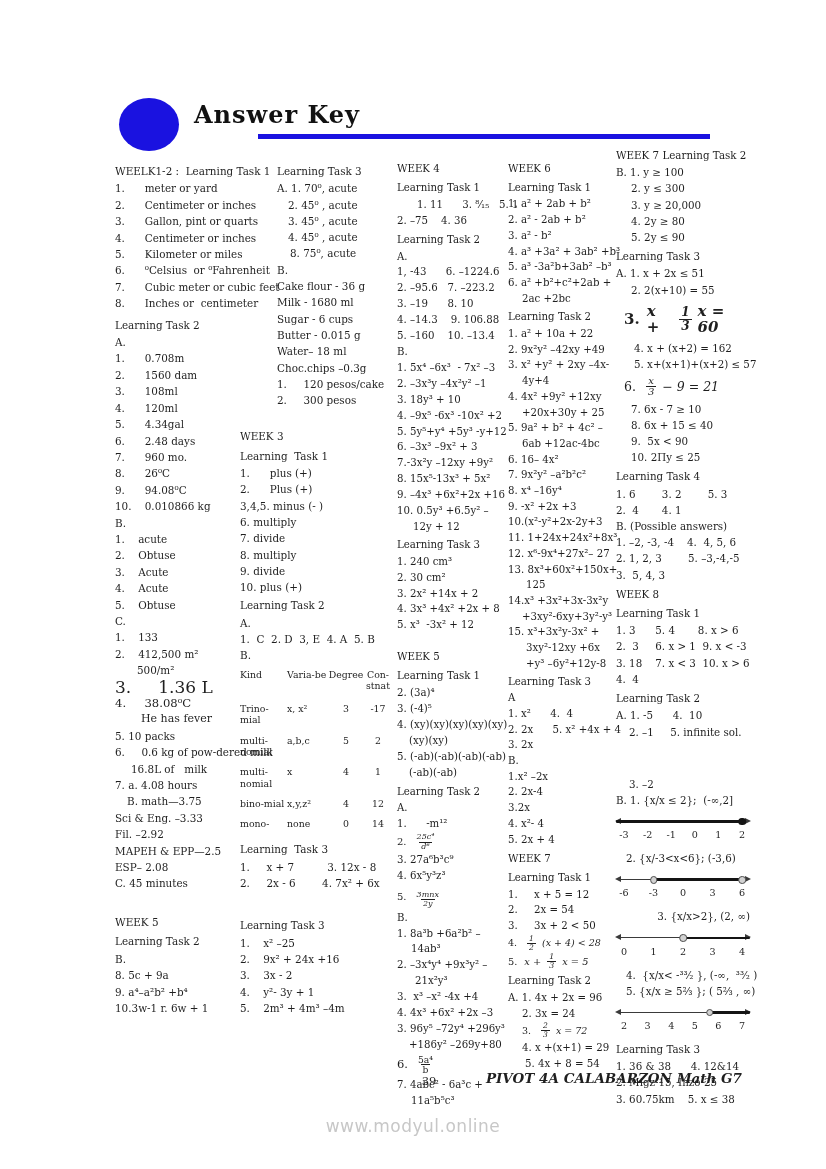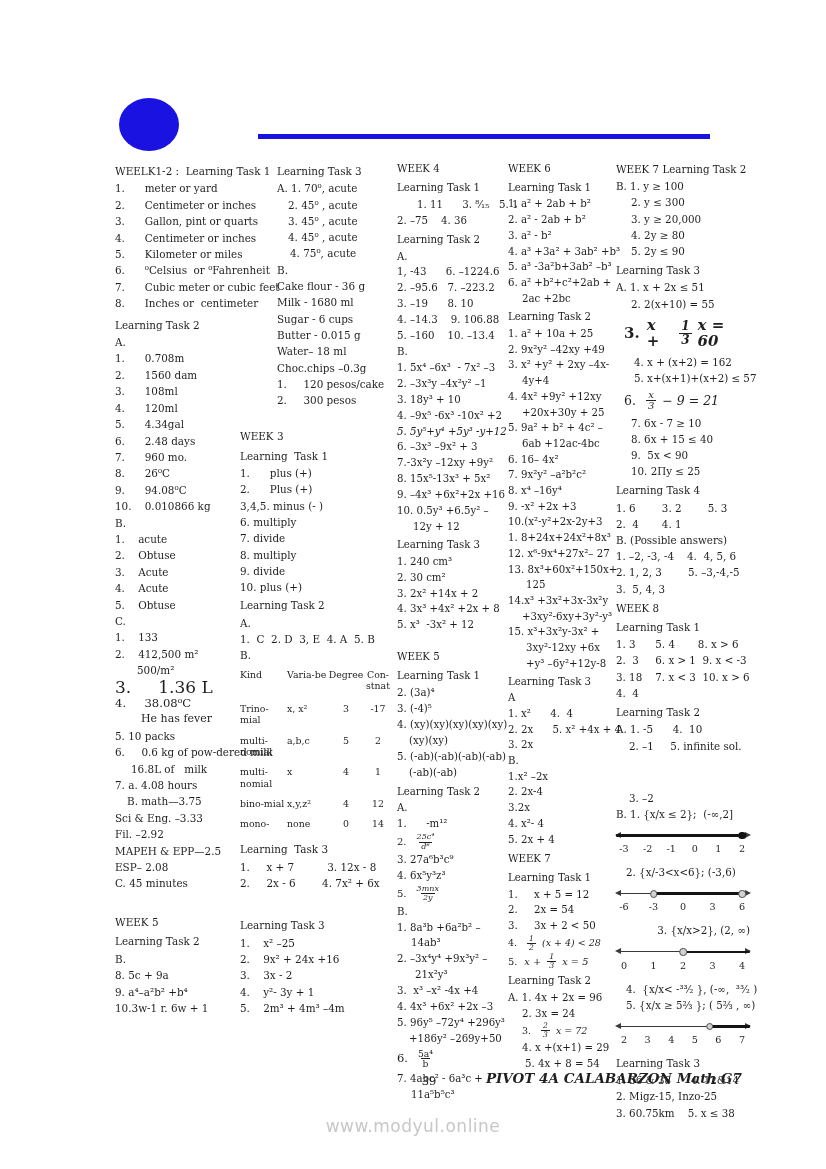--- a/index.html
+++ b/index.html
@@ -47,20 +47,21 @@
   .edition{position:absolute;left:440px;top:1070px;width:302px;text-align:right;font-size:13.5px;
            font-weight:700;font-style:italic;}
   .watermark{position:absolute;left:0;top:1116px;width:826px;text-align:center;font-size:17px;
              font-family:"DejaVu Sans",sans-serif;color:var(--wm,#c7c7c7);letter-spacing:0.5px;}
 </style>
 </head>
 <body>
 
 <div class="page" style="--accent: #1a12e0; --wm: #c7c7c7; --text: #1f1f1f;">
   <div class="hdr-circle"></div>
+  <div class="hdr-title">Answer Key</div>
   <div class="hdr-bar"></div>
   <div>
       <div class="column" style="left: 115px; top: 160px; width: 160px; font-size: 10.4px; line-height: 16.4px;">
         <div class="ln hd" style="white-space: pre;">WEELK1-2 :  Learning Task 1</div>
         <div class="ln">1.      meter or yard</div>
         <div class="ln">2.      Centimeter or inches</div>
         <div class="ln">3.      Gallon, pint or quarts</div>
         <div class="ln">4.      Centimeter or inches</div>
         <div class="ln">5.      Kilometer or miles</div>
         <div class="ln" style="white-space: pre;">6.      ⁰Celsius  or ⁰Fahrenheit</div>
@@ -107,21 +108,21 @@
         <div class="ln">8. 5c + 9a</div>
         <div class="ln">9. a⁴–a²b² +b⁴</div>
         <div class="ln" style="white-space: pre;">10.3w-1 r. 6w + 1</div>
       </div>
       <div class="column" style="left: 240px; top: 160px; width: 152px; font-size: 10.4px; line-height: 16.3px;">
         <div class="ln hd" style="padding-left: 37px;">Learning Task 3</div>
         <div class="ln" style="padding-left: 37px;">A. 1. 70⁰, acute</div>
         <div class="ln" style="padding-left: 48px;">2. 45⁰ , acute</div>
         <div class="ln" style="padding-left: 48px;">3. 45⁰ , acute</div>
         <div class="ln" style="padding-left: 48px;">4. 45⁰ , acute</div>
-        <div class="ln" style="padding-left: 50px;">4. 75⁰, acute</div>
+        <div class="ln" style="padding-left: 50px;">8. 75⁰, acute</div>
         <div class="ln" style="padding-left: 37px;">B.</div>
         <div class="ln" style="padding-left: 37px;">Cake flour - 36 g</div>
         <div class="ln" style="padding-left: 37px;">Milk - 1680 ml</div>
         <div class="ln" style="padding-left: 37px;">Sugar - 6 cups</div>
         <div class="ln" style="padding-left: 37px;">Butter - 0.015 g</div>
         <div class="ln" style="padding-left: 37px;">Water– 18 ml</div>
         <div class="ln" style="padding-left: 37px;">Choc.chips –0.3g</div>
         <div class="ln" style="padding-left: 37px; white-space: pre;">1.     120 pesos/cake</div>
         <div class="ln" style="padding-left: 37px;">2.     300 pesos</div>
         <div class="ln hd" style="margin-top: 20px;">WEEK 3</div>
@@ -184,21 +185,21 @@
         <div class="ln" style="white-space: pre;">1, -43      6. –1224.6</div>
         <div class="ln" style="white-space: pre;">2. –95.6   7. –223.2</div>
         <div class="ln" style="white-space: pre;">3. –19      8. 10</div>
         <div class="ln" style="white-space: pre;">4. –14.3    9. 106.88</div>
         <div class="ln" style="white-space: pre;">5. –160    10. –13.4</div>
         <div class="ln">B.</div>
         <div class="ln" style="white-space: pre;">1. 5x⁴ –6x³  - 7x² –3</div>
         <div class="ln" style="white-space: pre;">2. –3x³y –4x²y² –1</div>
         <div class="ln">3. 18y³ + 10</div>
         <div class="ln" style="white-space: pre;">4. –9x⁵ -6x³ -10x² +2</div>
-        <div class="ln" style="white-space: pre; font-style: italic;">5. 5y⁵+y⁴ +5y³ -y+12</div>
+        <div class="ln" style="white-space: pre;">5. 5y⁵+y⁴ +5y³ -y+12</div>
         <div class="ln">6. –3x³ –9x² + 3</div>
         <div class="ln" style="white-space: pre;">7.-3x²y –12xy +9y²</div>
         <div class="ln" style="white-space: pre;">8. 15x⁵-13x³ + 5x²</div>
         <div class="ln" style="white-space: pre;">9. –4x³ +6x²+2x +16</div>
         <div class="ln" style="padding-left: 16px; text-indent: -16px;">10. 0.5y³ +6.5y² – 12y + 12</div>
         <div class="ln hd" style="margin-top: 2px;">Learning Task 3</div>
         <div class="ln">1. 240 cm³</div>
         <div class="ln">2. 30 cm²</div>
         <div class="ln">3. 2x² +14x + 2</div>
         <div class="ln" style="white-space: pre;">4. 3x³ +4x² +2x + 8</div>
@@ -208,51 +209,51 @@
         <div class="ln">2. (3a)⁴</div>
         <div class="ln">3. (-4)⁵</div>
         <div class="ln" style="padding-left: 12px; text-indent: -12px;">4. (xy)(xy)(xy)(xy)(xy) (xy)(xy)</div>
         <div class="ln" style="padding-left: 12px; text-indent: -12px;">5. (-ab)(-ab)(-ab)(-ab) (-ab)(-ab)</div>
         <div class="ln hd">Learning Task 2</div>
         <div class="ln">A.</div>
         <div class="ln">1.      -m¹²</div>
         <div class="ln fr-line" style="font-size: 10px;"><span class="lbl">2.</span><span class="frac" style="font-style: italic;"><span class="num">25c⁴</span><span class="den">d⁶</span></span></div>
         <div class="ln">3. 27a⁶b³c⁹</div>
         <div class="ln">4. 6x⁵y³z³</div>
-        <div class="ln fr-line" style="font-size: 10px;"><span class="lbl">5.</span><span class="frac" style="font-style: italic;"><span class="num">3mnx</span><span class="den">2y</span></span></div>
+        <div class="ln fr-line" style="font-size: 10px;"><span class="lbl">5.</span><span class="frac" style="font-style: italic; margin-top: 6px;"><span class="num">3mnx</span><span class="den">2y</span></span></div>
         <div class="ln">B.</div>
         <div class="ln" style="padding-left: 14px; text-indent: -14px;">1. 8a³b +6a²b² – 14ab³</div>
         <div class="ln" style="padding-left: 18px; text-indent: -18px;">2. –3x⁴y⁴ +9x³y² –  21x²y³</div>
         <div class="ln" style="white-space: pre;">3.  x³ –x² -4x +4</div>
         <div class="ln" style="white-space: pre;">4. 4x³ +6x² +2x –3</div>
-        <div class="ln" style="padding-left: 12px; text-indent: -12px;">5. 96y⁵ –72y⁴ +296y³ +186y² –269y+50</div>
+        <div class="ln" style="padding-left: 12px; text-indent: -12px;">3. 96y⁵ –72y⁴ +296y³ +186y² –269y+80</div>
         <div class="ln fr-line" style="font-size: 11.5px; margin-top: 2px; margin-bottom: 2px;"><span class="lbl">6.</span><span class="frac" style="font-style: normal;"><span class="num">5a⁴</span><span class="den">b</span></span></div>
         <div class="ln" style="padding-left: 14px; text-indent: -14px;">7. 4abc² - 6a³c + 11a⁵b⁵c³</div>
       </div>
       <div class="column" style="left: 508px; top: 158px; width: 113px; font-size: 10.2px; line-height: 15.7px;">
         <div class="ln hd">WEEK 6</div>
         <div class="ln hd">Learning Task 1</div>
         <div class="ln" style="white-space: pre;">1. a² + 2ab + b²</div>
         <div class="ln" style="white-space: pre;">2. a² - 2ab + b²</div>
         <div class="ln">3. a² - b²</div>
         <div class="ln" style="white-space: pre;">4. a³ +3a² + 3ab² +b³</div>
         <div class="ln" style="white-space: pre;">5. a³ -3a²b+3ab² –b³</div>
         <div class="ln" style="padding-left: 14px; text-indent: -14px;">6. a² +b²+c²+2ab + 2ac +2bc</div>
         <div class="ln hd">Learning Task 2</div>
-        <div class="ln" style="white-space: pre;">1. a² + 10a + 25</div>
+        <div class="ln" style="white-space: pre;">1. a² + 10a + 22</div>
         <div class="ln" style="white-space: pre;">2. 9x²y² –42xy +49</div>
         <div class="ln" style="padding-left: 14px; text-indent: -14px;">3. x² +y² + 2xy –4x- 4y+4</div>
         <div class="ln" style="padding-left: 14px; text-indent: -14px;">4. 4x² +9y² +12xy +20x+30y + 25</div>
         <div class="ln" style="padding-left: 14px; text-indent: -14px;">5. 9a² + b² + 4c² – 6ab +12ac-4bc</div>
         <div class="ln">6. 16– 4x²</div>
         <div class="ln" style="white-space: pre;">7. 9x²y² –a²b²c²</div>
         <div class="ln">8. x⁴ –16y⁴</div>
         <div class="ln">9. -x² +2x +3</div>
         <div class="ln" style="white-space: pre;">10.(x²-y²+2x-2y+3</div>
-        <div class="ln" style="white-space: pre;">1. 8+24x+24x²+8x³</div>
+        <div class="ln" style="white-space: pre;">11. 1+24x+24x²+8x³</div>
         <div class="ln" style="white-space: pre;">12. x⁶-9x⁴+27x²– 27</div>
         <div class="ln" style="padding-left: 18px; text-indent: -18px;">13. 8x³+60x²+150x+ 125</div>
         <div class="ln" style="padding-left: 14px; text-indent: -14px;">14.x³ +3x²+3x-3x²y +3xy²-6xy+3y²-y³</div>
         <div class="ln" style="padding-left: 18px; text-indent: -18px;">15. x³+3x²y-3x² + 3xy²-12xy +6x +y³ –6y²+12y-8</div>
         <div class="ln hd" style="margin-top: 2px;">Learning Task 3</div>
         <div class="ln">A</div>
         <div class="ln" style="white-space: pre;">1. x²      4.  4</div>
         <div class="ln" style="white-space: pre;">2. 2x      5. x² +4x + 4</div>
         <div class="ln">3. 2x</div>
         <div class="ln">B.</div>
@@ -268,21 +269,21 @@
         <div class="ln" style="white-space: pre;">3.     3x + 2 &lt; 50</div>
         <div class="ln fr-line" style="font-size: 9.5px;"><span class="lbl">4.</span><span class="frac" style="font-style: italic;"><span class="num">1</span><span class="den">2</span></span><span class="post" style="font-style: italic;">(x + 4) &lt; 28</span></div>
         <div class="ln fr-line" style="font-size: 9.8px;"><span class="lbl">5.</span><span class="pre" style="font-style: italic;">x +</span><span class="frac" style="font-style: italic;"><span class="num">1</span><span class="den">3</span></span><span class="post" style="font-style: italic;">x = 5</span></div>
         <div class="ln hd">Learning Task 2</div>
         <div class="ln" style="white-space: pre;">A. 1. 4x + 2x = 96</div>
         <div class="ln" style="padding-left: 14px;">2. 3x = 24</div>
         <div class="ln fr-line" style="font-size: 9.5px; padding-left: 14px;"><span class="lbl">3.</span><span class="frac" style="font-style: italic;"><span class="num">2</span><span class="den">3</span></span><span class="post" style="font-style: italic;">x = 72</span></div>
         <div class="ln" style="padding-left: 14px; white-space: pre;">4. x +(x+1) = 29</div>
         <div class="ln" style="padding-left: 17px; white-space: pre;">5. 4x + 8 = 54</div>
       </div>
-      <div class="column" style="left: 616px; top: 158px; width: 134px; font-size: 10.3px; line-height: 16.2px;">
+      <div class="column" style="left: 616px; top: 144px; width: 134px; font-size: 10.3px; line-height: 16.2px;">
         <div class="ln hd" style="white-space: pre;">WEEK 7 Learning Task 2</div>
         <div class="ln">B. 1. y ≥ 100</div>
         <div class="ln" style="padding-left: 15px;">2. y ≤ 300</div>
         <div class="ln" style="padding-left: 15px;">3. y ≥ 20,000</div>
         <div class="ln" style="padding-left: 15px;">4. 2y ≥ 80</div>
         <div class="ln" style="padding-left: 15px;">5. 2y ≤ 90</div>
         <div class="ln hd">Learning Task 3</div>
         <div class="ln" style="white-space: pre;">A. 1. x + 2x ≤ 51</div>
         <div class="ln" style="padding-left: 15px; white-space: pre;">2. 2(x+10) = 55</div>
         <div class="ln fr-line" style="font-size: 15px; padding-left: 8px; font-weight: 700; margin-top: 5px; margin-bottom: 5px;"><span class="lbl">3.</span><span class="pre" style="font-style: italic;">x +</span><span class="frac" style="font-style: italic;"><span class="num">1</span><span class="den">3</span></span><span class="post" style="font-style: italic;">x = 60</span></div>

